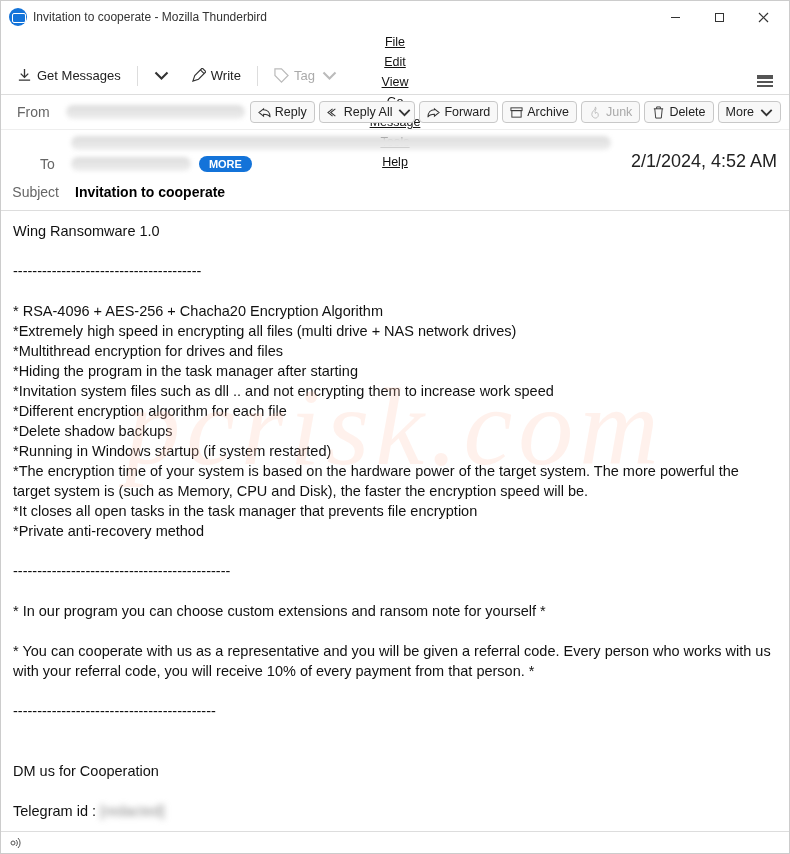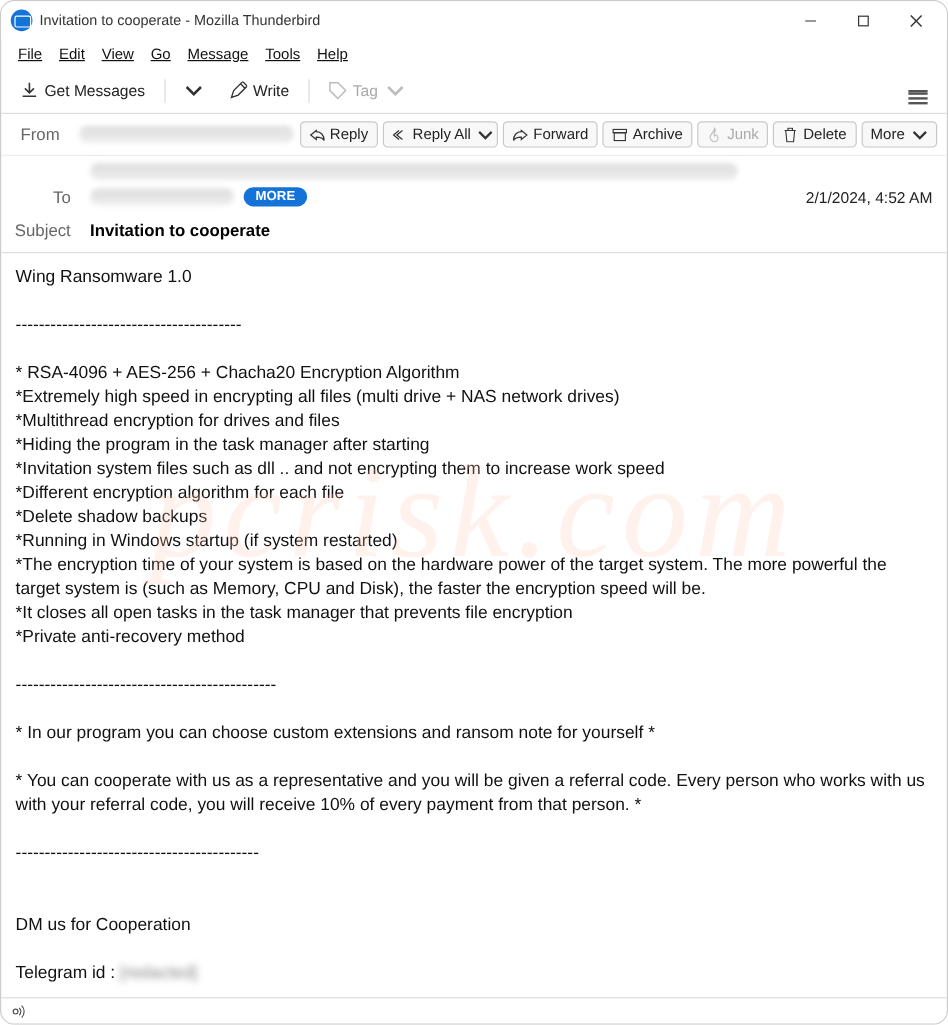--- a/index.html
+++ b/index.html
@@ -8,21 +8,21 @@
   background: #fff;
   width: 790px;
   height: 854px;
   overflow: hidden;
   position: relative;
 }
 .window {
   width: 790px;
   height: 854px;
   border: 1px solid #ccc;
-  border-radius: 12px;
+  border-radius: 0;
   overflow: hidden;
   background: #fff;
   display: flex;
   flex-direction: column;
 }
 .titlebar {
   height: 32px;
   display: flex;
   align-items: center;
   padding: 0 4px 0 8px;
@@ -56,20 +56,21 @@
   color: #333;
 }
 .win-btn svg { width: 11px; height: 11px; }
 
 .menubar {
   height: 24px;
   display: flex;
   align-items: center;
   padding: 0 8px;
   gap: 2px;
+  flex-direction: column;
 }
 .menubar .menu-item {
   font-size: 12.5px;
   color: #111;
   padding: 2px 6px;
   border-radius: 3px;
 }
 .menubar .menu-item .ul { text-decoration: underline; }
 
 .toolbar {
@@ -131,21 +132,21 @@
   gap: 8px;
 }
 .to-row .redact-area { flex:1; display:flex; flex-direction:column; gap:6px; align-items:flex-start;}
 .to-row .line1 { width: 540px; height:14px;}
 .to-row .line2wrap { display:flex; align-items:center; gap:8px;}
 .to-row .line2 { width: 120px; height:14px;}
 .more-pill {
   background:#1373d9; color:#fff; font-size:11px; font-weight:700;
   padding:2px 10px; border-radius:10px;
 }
-.date-label { font-size:13px; color:#222; white-space:nowrap; margin-left:12px; padding-top:2px;}
+.date-label { font-size:18px; color:#222; white-space:nowrap; margin-left:12px; padding-top:2px;}
 
 .subject-row {
   display:flex; align-items:center;
   padding: 6px 8px 10px 8px;
   gap:8px;
   border-bottom: 1px solid #ddd;
 }
 .subject-text { font-weight:700; font-size:14px; }
 
 .message-body {

